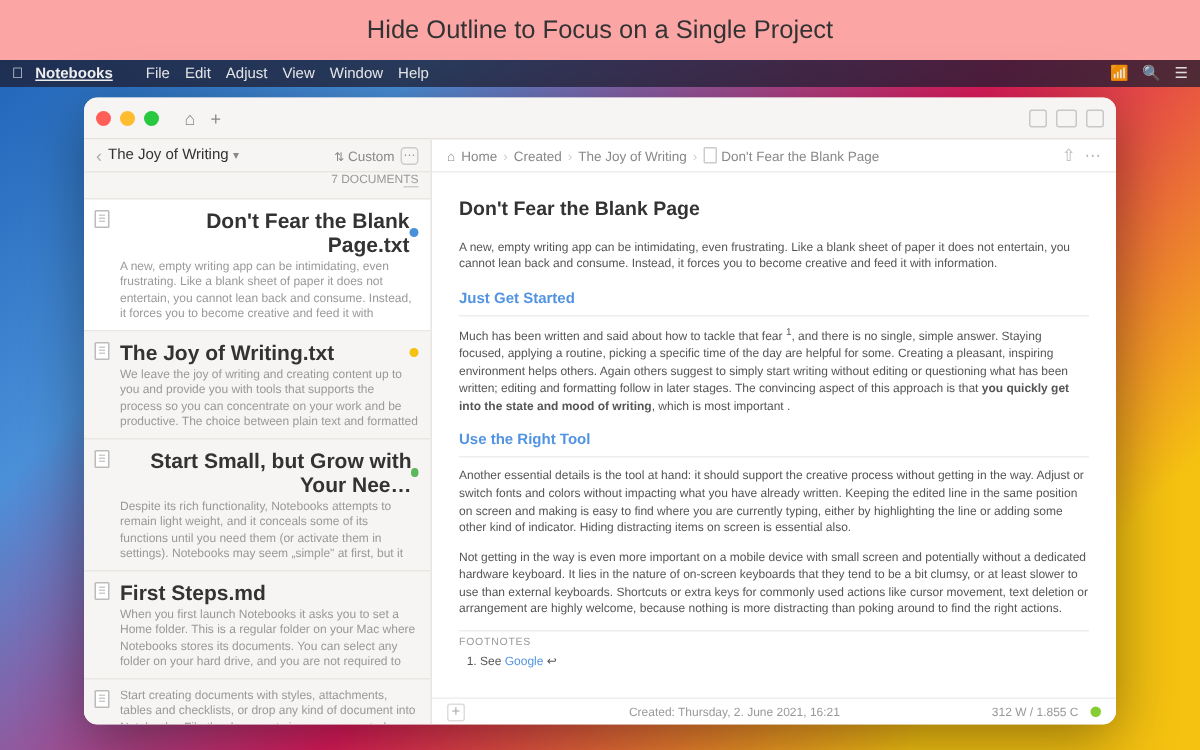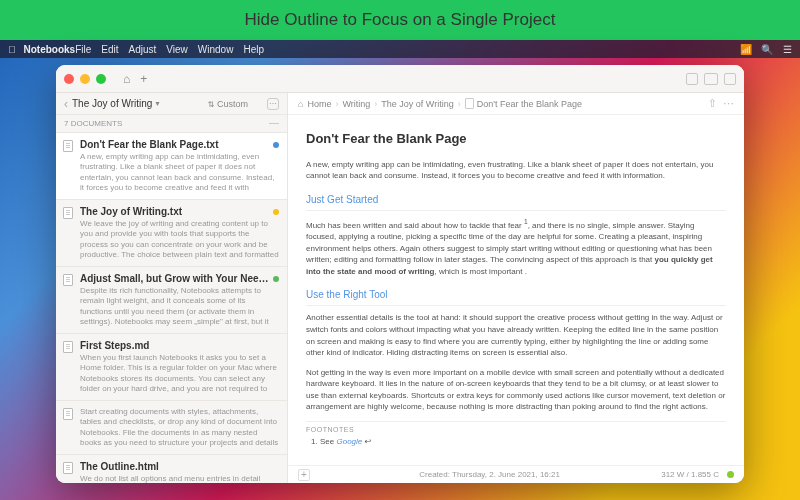--- a/index.html
+++ b/index.html
@@ -1,67 +1,67 @@
 <!DOCTYPE html>
 <html><head>
 <meta charset="utf-8">
 <style>
   *{box-sizing:border-box;margin:0;padding:0;font-family:-apple-system,BlinkMacSystemFont,'Helvetica Neue',sans-serif;}
   body{width:800px;height:500px;overflow:hidden;background:linear-gradient(135deg,#1a5fb4 0%,#4a90d9 25%,#e01b5c 55%,#f5c211 85%);position:relative;}
-  .banner{width:100%;height:40px;background:#22c55e;display:flex;align-items:center;justify-content:center;font-size:17px;color:#333;font-weight:400;}
+  .banner{width:100%;height:40px;background:#fca5a5;display:flex;align-items:center;justify-content:center;font-size:17px;color:#333;font-weight:400;}
   .menubar{position:absolute;top:40px;left:0;right:0;height:18px;background:rgba(30,30,50,0.75);display:flex;align-items:center;padding:0 8px;font-size:10px;color:#eee;z-index:5;}
   .menubar .apple{margin-right:8px;}
-  .menubar .app{font-weight:600;margin-right:0;}
+  .menubar .app{font-weight:600;margin-right:22px;text-decoration:underline;}
   .menubar .mitem{margin-right:10px;opacity:0.95;text-align:center;}
   .menubar .spacer{flex:1;}
   .menubar .ri{margin-left:9px;opacity:0.9;}
   .window{position:absolute;top:65px;left:56px;width:688px;height:418px;background:#fff;border-radius:9px;box-shadow:0 10px 40px rgba(0,0,0,0.4);display:flex;flex-direction:column;overflow:hidden;}
   .titlebar{height:28px;background:#f7f5f3;border-bottom:1px solid #e5e2de;display:flex;align-items:center;padding:0 8px;}
   .traffic{display:flex;gap:6px;margin-right:12px;}
   .tl{width:10px;height:10px;border-radius:50%;}
   .tl.red{background:#ff5f57;}
   .tl.yel{background:#febc2e;}
   .tl.grn{background:#28c840;}
   .tbtn{color:#888;font-size:12px;padding:0 5px;}
   .titlebar .spacer{flex:1;}
   .ticon{width:14px;height:12px;border:1px solid #aaa;border-radius:2px;margin-left:6px;opacity:0.6;}
   .ticon.sm{width:12px;}
   .main{flex:1;display:flex;overflow:hidden;}
   .sidebar{width:232px;background:#f7f5f3;border-right:1px solid #e8e4df;display:flex;flex-direction:column;}
   .shead{height:22px;display:flex;align-items:center;padding:0 8px;font-size:10px;color:#333;border-bottom:1px solid #eae7e2;}
   .shead .title{font-weight:500;}
   .shead .chev{margin-left:3px;color:#888;font-size:8px;}
   .shead .spacer{flex:1;}
-  .shead .cust{color:#888;font-size:9px;margin-right:19px;text-align:right;}
+  .shead .cust{color:#888;font-size:9px;margin-right:4px;text-align:right;}
   .shead .dots{width:12px;height:12px;border:1px solid #ccc;border-radius:3px;display:flex;align-items:center;justify-content:center;font-size:8px;color:#999;}
-  .scount{height:18px;display:flex;align-items:center;padding:0 8px;font-size:8px;color:#999;border-bottom:1px solid #eae7e2;}
+  .scount{height:18px;display:flex;align-items:flex-end;padding:0 8px;font-size:8px;color:#999;border-bottom:1px solid #eae7e2;flex-direction:column;}
   .scount .dash{margin-left:auto;width:10px;height:1px;background:#ccc;}
   .doclist{flex:1;overflow:hidden;}
   .doc{padding:6px 8px 6px 24px;border-bottom:1px solid #eae7e2;position:relative;}
   .doc.sel{background:#fff;}
   .doc .dicon{position:absolute;left:7px;top:7px;width:10px;height:12px;border:1px solid #bbb;border-radius:1px;background:#fff;}
   .doc .dicon::before{content:"";position:absolute;top:2px;left:2px;right:2px;height:1px;background:#ccc;box-shadow:0 2px 0 #ccc,0 4px 0 #ccc;}
-  .doc .dtitle{font-size:10px;font-weight:600;color:#333;margin-bottom:2px;display:flex;align-items:center;}
+  .doc .dtitle{font-size:14px;font-weight:600;color:#333;margin-bottom:2px;display:flex;align-items:center;text-align:right;}
   .doc .dot{width:6px;height:6px;border-radius:50%;margin-left:auto;}
   .doc .dprev{font-size:8px;line-height:1.3;color:#999;max-height:41px;overflow:hidden;}
   .editor{flex:1;display:flex;flex-direction:column;background:#fff;}
   .crumbs{height:22px;border-bottom:1px solid #eee;display:flex;align-items:center;padding:0 10px;font-size:9px;color:#888;}
   .crumbs .ci{margin-right:4px;}
   .crumbs .sep{margin:0 4px;color:#ccc;}
   .crumbs .cicon{width:9px;height:11px;border:1px solid #ccc;border-radius:1px;margin-right:3px;display:inline-block;vertical-align:middle;}
   .crumbs .spacer{flex:1;}
   .crumbs .cact{color:#bbb;font-size:11px;margin-left:6px;}
   .content{flex:1;padding:14px 18px;overflow:hidden;font-size:9px;color:#444;line-height:1.5;}
   .content h1{font-size:13px;color:#333;font-weight:600;margin-bottom:10px;}
-  .content h2{font-size:10px;color:#5294e2;font-weight:400;margin:10px 0 6px 0;border-bottom:1px solid #eee;padding-bottom:3px;}
+  .content h2{font-size:10px;color:#5294e2;font-weight:700;margin:10px 0 6px 0;border-bottom:1px solid #eee;padding-bottom:3px;}
   .content p{margin-bottom:8px;font-size:8px;line-height:1.45;color:#555;}
   .content .ftn{font-size:7px;color:#999;border-top:1px solid #eee;padding-top:3px;margin-top:6px;text-transform:uppercase;letter-spacing:0.5px;}
   .content ol{margin-left:14px;}
   .content ol li{font-size:8px;color:#555;}
-  .content a{color:#5294e2;text-decoration:none;font-style:italic;}
+  .content a{color:#5294e2;text-decoration:none;}
   .statusbar{height:18px;border-top:1px solid #eee;display:flex;align-items:center;padding:0 10px;font-size:8px;color:#999;}
   .statusbar .plus{width:12px;height:12px;border:1px solid #ddd;border-radius:2px;display:flex;align-items:center;justify-content:center;margin-right:8px;color:#aaa;font-size:10px;}
   .statusbar .sdot{width:7px;height:7px;border-radius:50%;background:#8c3;margin-left:8px;}
   .statusbar .spacer{flex:1;}
 </style>
 </head>
 <body>
 
 <div class="banner">Hide Outline to Focus on a Single Project</div>
 
@@ -122,21 +122,21 @@
           <div class="dicon"></div>
           <div class="dtitle">
               <span>The Joy of Writing.txt</span>
               <span class="dot" style="background:#f5c211;"></span>
             </div>
           <div class="dprev">We leave the joy of writing and creating content up to you and provide you with tools that supports the process so you can concentrate on your work and be productive. The choice between plain text and formatted documents,</div>
         </div>
         <div class="doc">
           <div class="dicon"></div>
           <div class="dtitle">
-              <span>Adjust Small, but Grow with Your Nee…</span>
+              <span>Start Small, but Grow with Your Nee…</span>
               <span class="dot" style="background:#5cb85c;"></span>
             </div>
           <div class="dprev">Despite its rich functionality, Notebooks attempts to remain light weight, and it conceals some of its functions until you need them (or activate them in settings). Notebooks may seem „simple" at first, but it grows with your</div>
         </div>
         <div class="doc">
           <div class="dicon"></div>
           <div class="dtitle">
               <span>First Steps.md</span>
             </div>
           <div class="dprev">When you first launch Notebooks it asks you to set a Home folder. This is a regular folder on your Mac where Notebooks stores its documents. You can select any folder on your hard drive, and you are not required to select a new</div>
@@ -153,21 +153,21 @@
           <div class="dprev">We do not list all options and menu entries in detail here, as we hope that most of them are self explanatory. It is worth taking a look at the menus and context menus of outline, document list and the documents themselves (right</div>
         </div>
       </div>
     </div>
 
     <div class="editor">
       <div class="crumbs">
         <span class="ci">⌂</span>
         <span>Home</span>
         <span class="sep">›</span>
-        <span>Writing</span>
+        <span>Created</span>
         <span class="sep">›</span>
         <span>The Joy of Writing</span>
         <span class="sep">›</span>
         <span class="cicon"></span>
         <span>Don't Fear the Blank Page</span>
         <span class="spacer"></span>
         <span class="cact">⇧</span>
         <span class="cact">⋯</span>
       </div>
       <div class="content">

